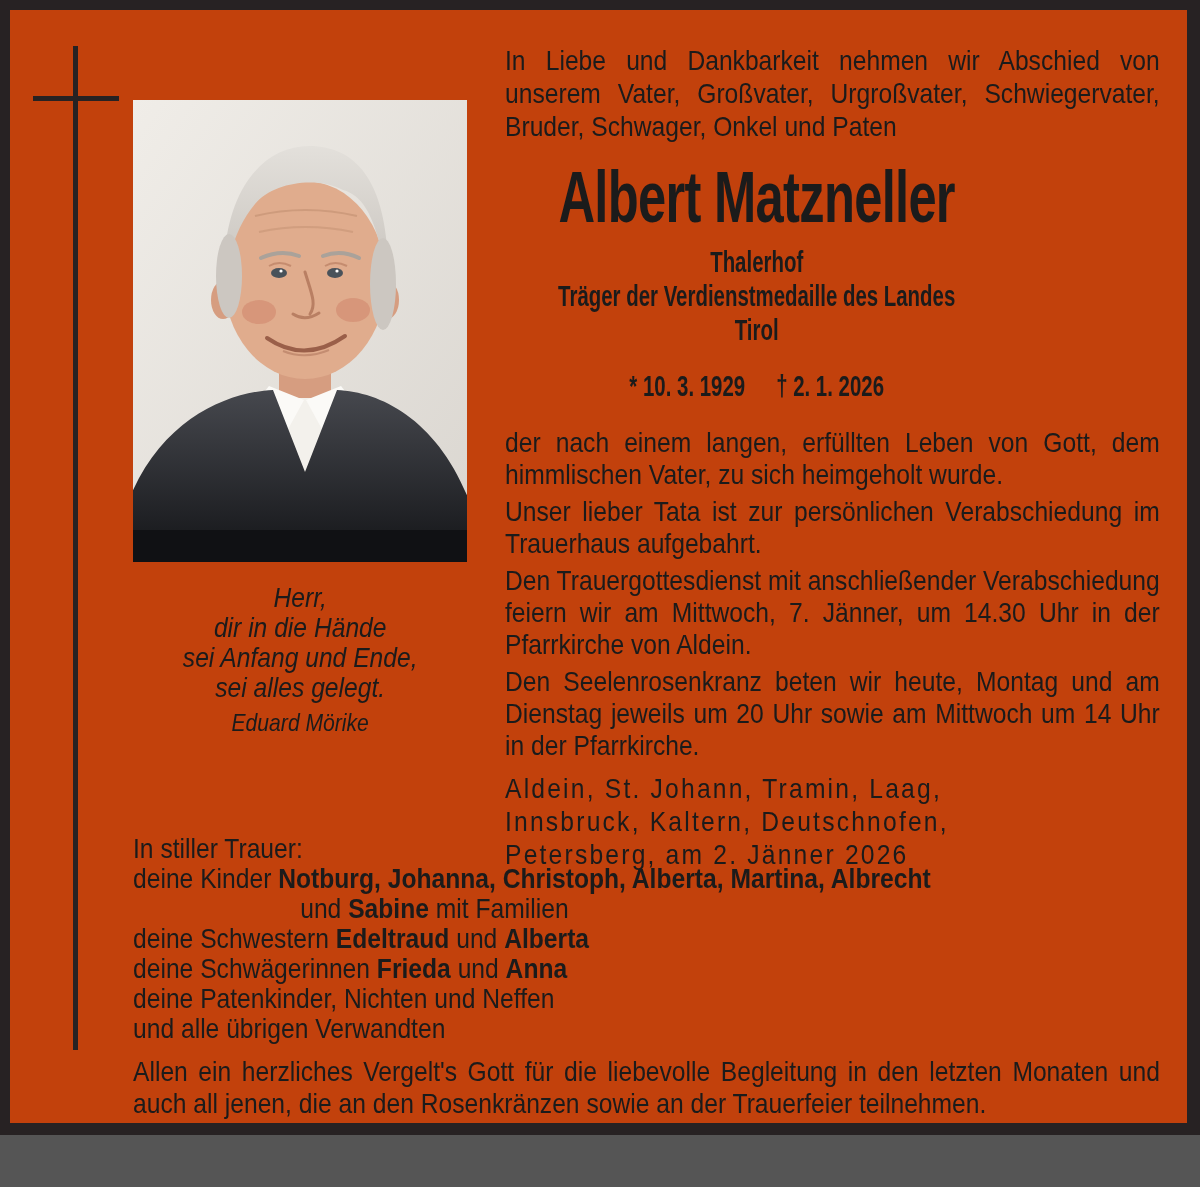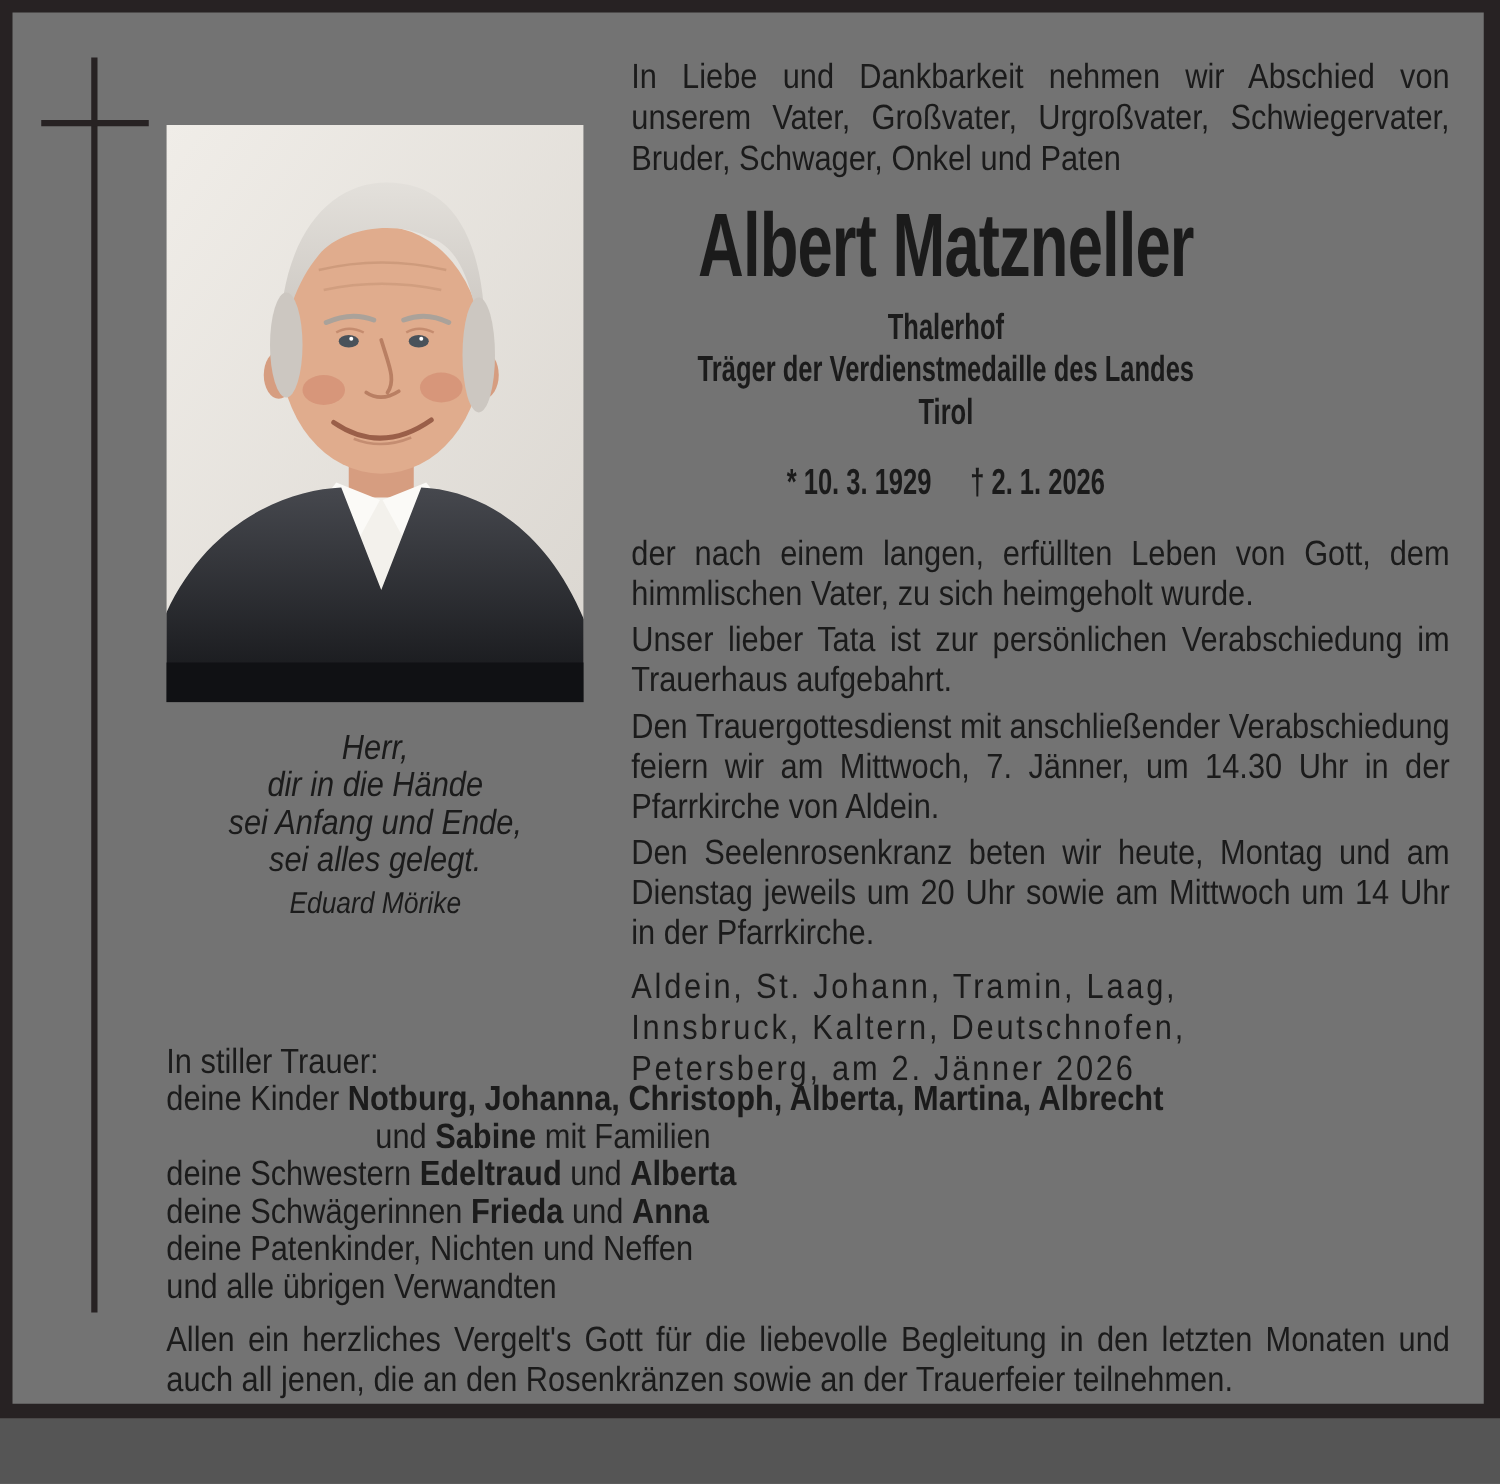--- a/index.html
+++ b/index.html
@@ -1,17 +1,17 @@
 <!DOCTYPE html>
 <html lang="de"><head>
 <meta charset="utf-8">
 <style>
   html,body{margin:0;padding:0;background:#555;}
   .page{
-    position:relative;width:1200px;height:1135px;background:#737373;
+    position:relative;width:1200px;height:1135px;background:#c2410c;
     font-family:"Liberation Sans","DejaVu Sans",sans-serif;color:#1b1b1b;
     overflow:hidden;margin:0 auto;
   }
   .frame{position:absolute;inset:0;border-style:solid;border-color:#272223;
     border-width:10px 13px 12px 10px;box-sizing:border-box;pointer-events:none;z-index:50;}
   
   .cross-v{position:absolute;left:73px;top:46px;width:5px;height:1004px;background:#272223;}
   .cross-h{position:absolute;left:33px;top:96px;width:86px;height:5px;background:#272223;}
   
   .photo{position:absolute;left:133px;top:100px;width:334px;height:462px;overflow:hidden;}

